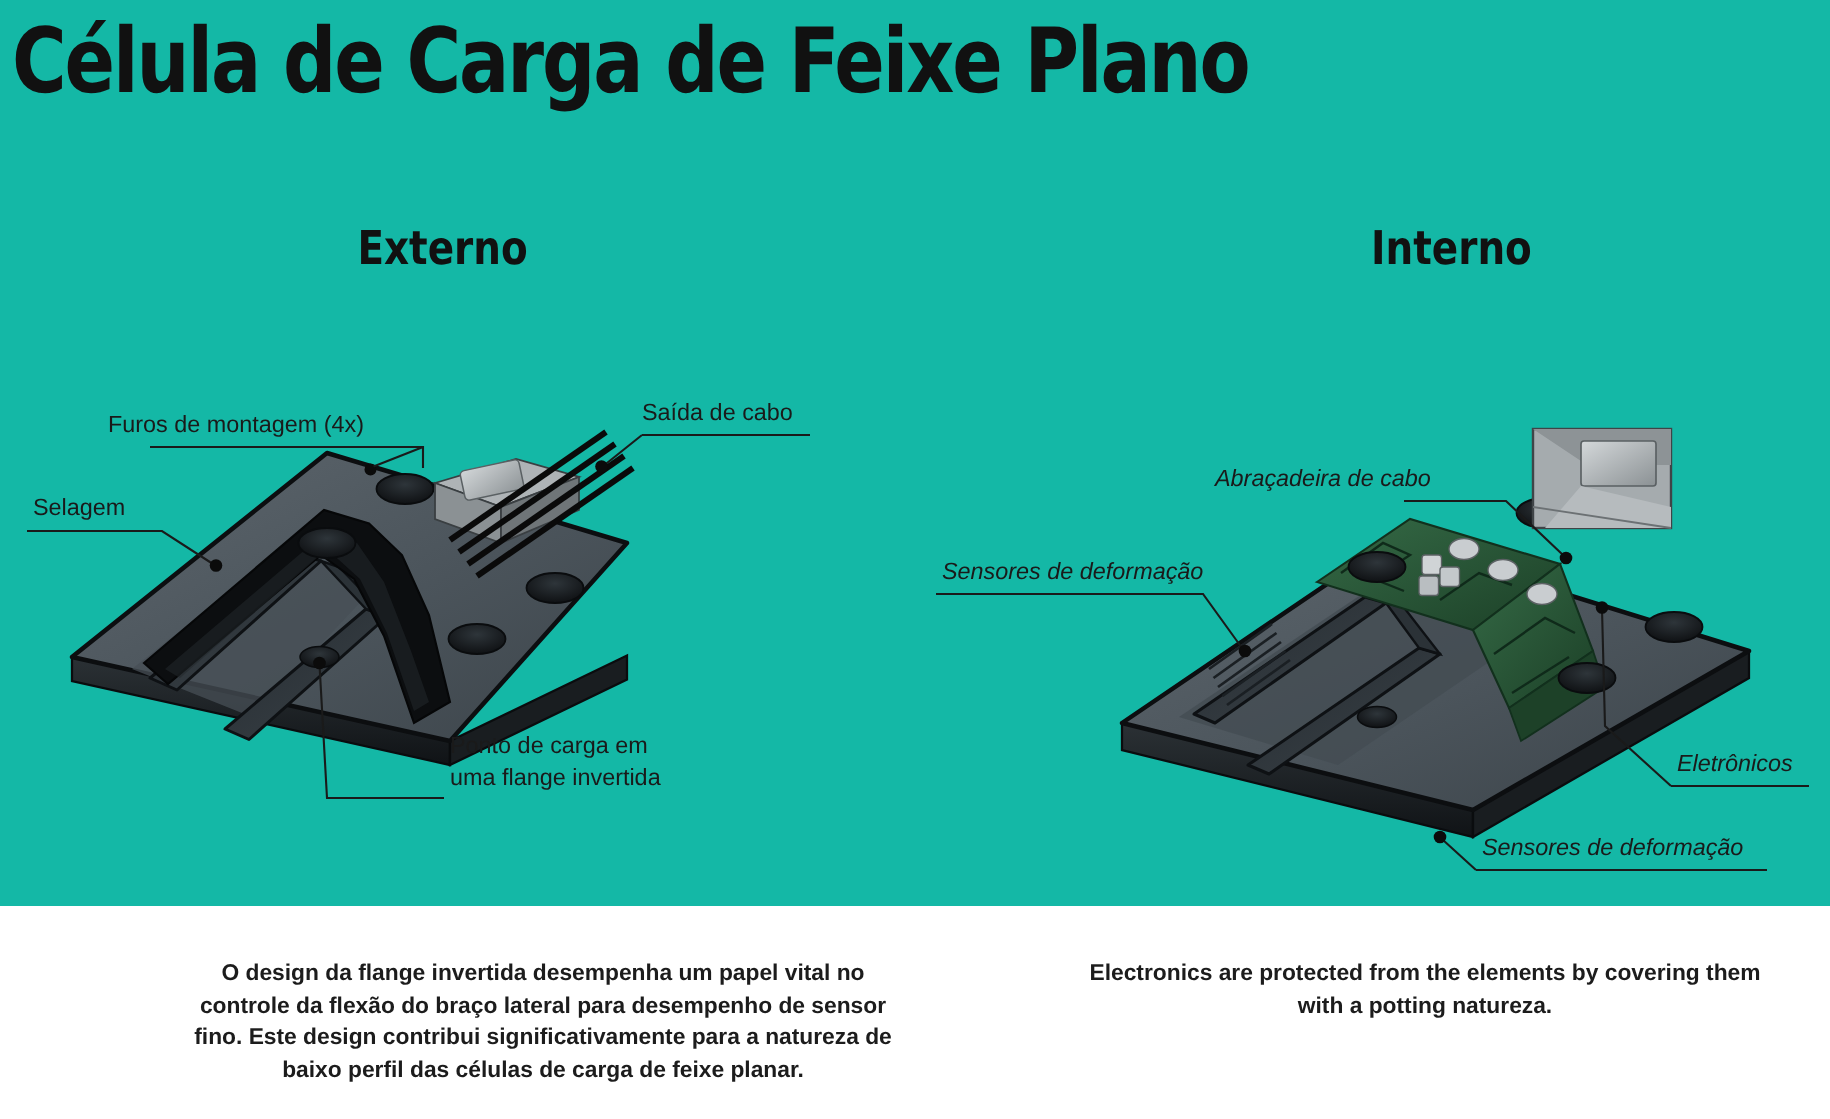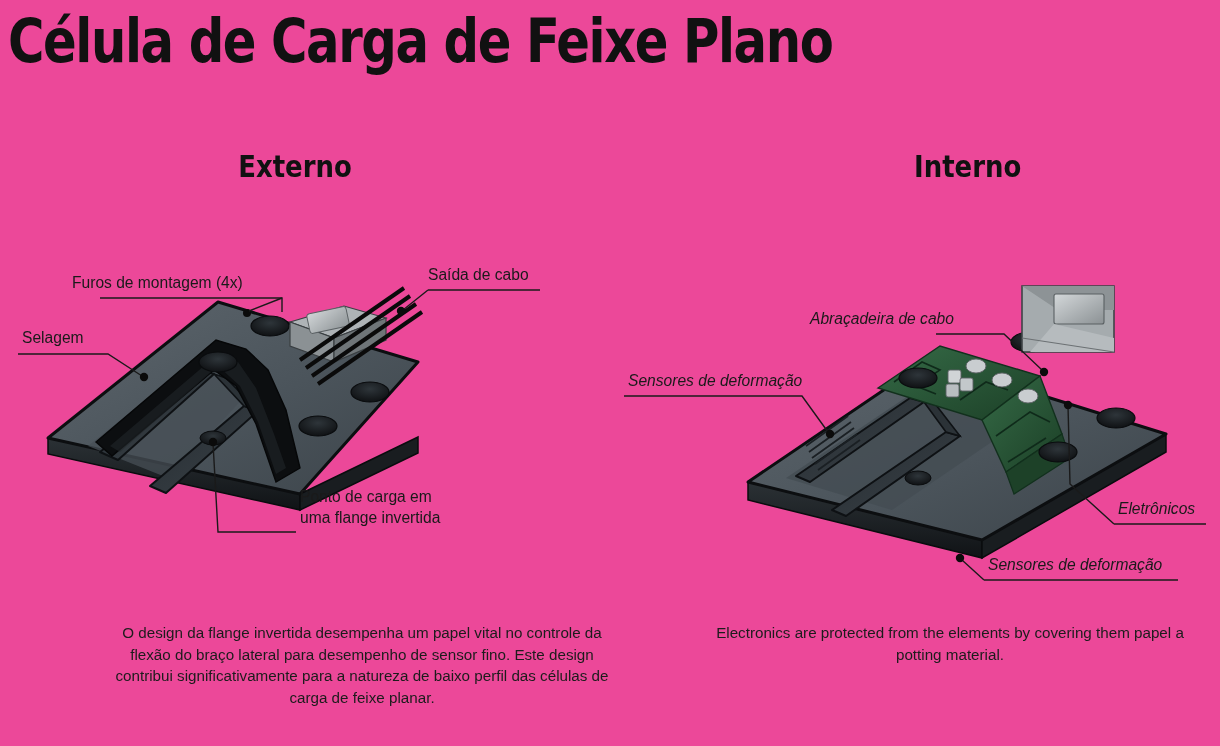--- a/index.html
+++ b/index.html
@@ -5,22 +5,22 @@
   * { box-sizing: border-box; }
   html, body {
     margin: 0; padding: 0;
     width: 1220px; height: 746px;
     background: #ffffff;
     font-family: "Liberation Sans", sans-serif;
     overflow: hidden;
   }
   #page {
     position: relative;
-    width: 1220px; height: 746px;
-    background: #ec4899;
+    width: 1220px; height: 604px;
+    background: #14b8a6;
   }
   #page-title {
     position: absolute;
     left: 8px; top: 6px;
     font-size: 60px;
     font-weight: bold;
     letter-spacing: -1.5px;
     color: #111111;
     font-family: "DejaVu Sans Condensed", "Liberation Sans Narrow", "Liberation Sans", sans-serif;
     transform: scaleX(0.92);
@@ -47,21 +47,21 @@
 
   .caption {
     position: absolute;
     font-size: 15.2px;
     line-height: 21.5px;
     color: #1c1c1c;
     text-align: center;
   }
   #caption-externo { left: 112px; top: 622px; width: 500px; }
   #caption-interno { left: 700px; top: 622px; width: 500px; }
-  .caption p { margin: 0; }
+  .caption p { margin: 16px; font-weight: bold; }
   .caption p + p { margin-top: 21px; }
 
   .lbl {
     font-size: 15.6px;
     fill: #1a1a1a;
     font-family: "Liberation Sans", sans-serif;
   }
   .leader { stroke: #1a1a1a; stroke-width: 1.4; fill: none; }
   .leaderdot { fill: #0b0b0b; }
 </style>
@@ -283,16 +283,16 @@
         <circle class="leaderdot" cx="350" cy="348" r="4.2"></circle>
       </g>
     </svg>
   </div>
 
   <div class="caption" id="caption-externo">
     <p>O design da flange invertida desempenha um papel vital no controle da flexão do braço lateral para desempenho de sensor fino. Este design contribui significativamente para a natureza de baixo perfil das células de carga de feixe planar.</p>
   </div>
 
   <div class="caption" id="caption-interno">
-    <p>Electronics are protected from the elements by covering them papel a potting material.</p>
+    <p>Electronics are protected from the elements by covering them with a potting natureza.</p>
   </div>
 
 </div>
 
 </body></html>

